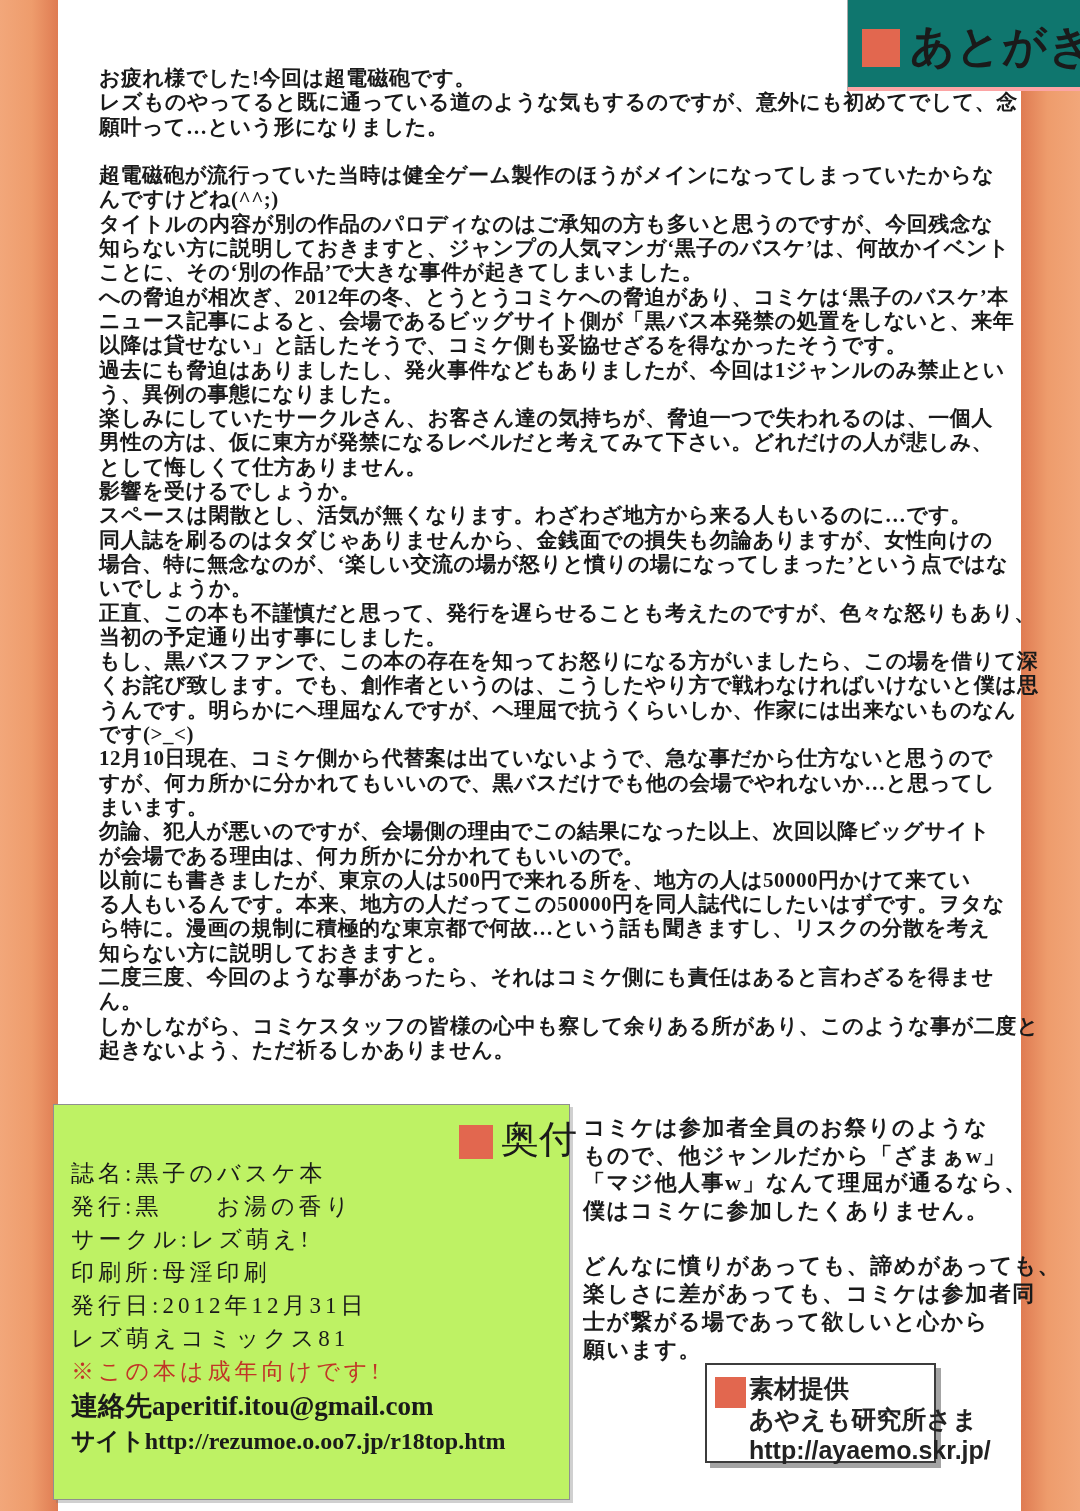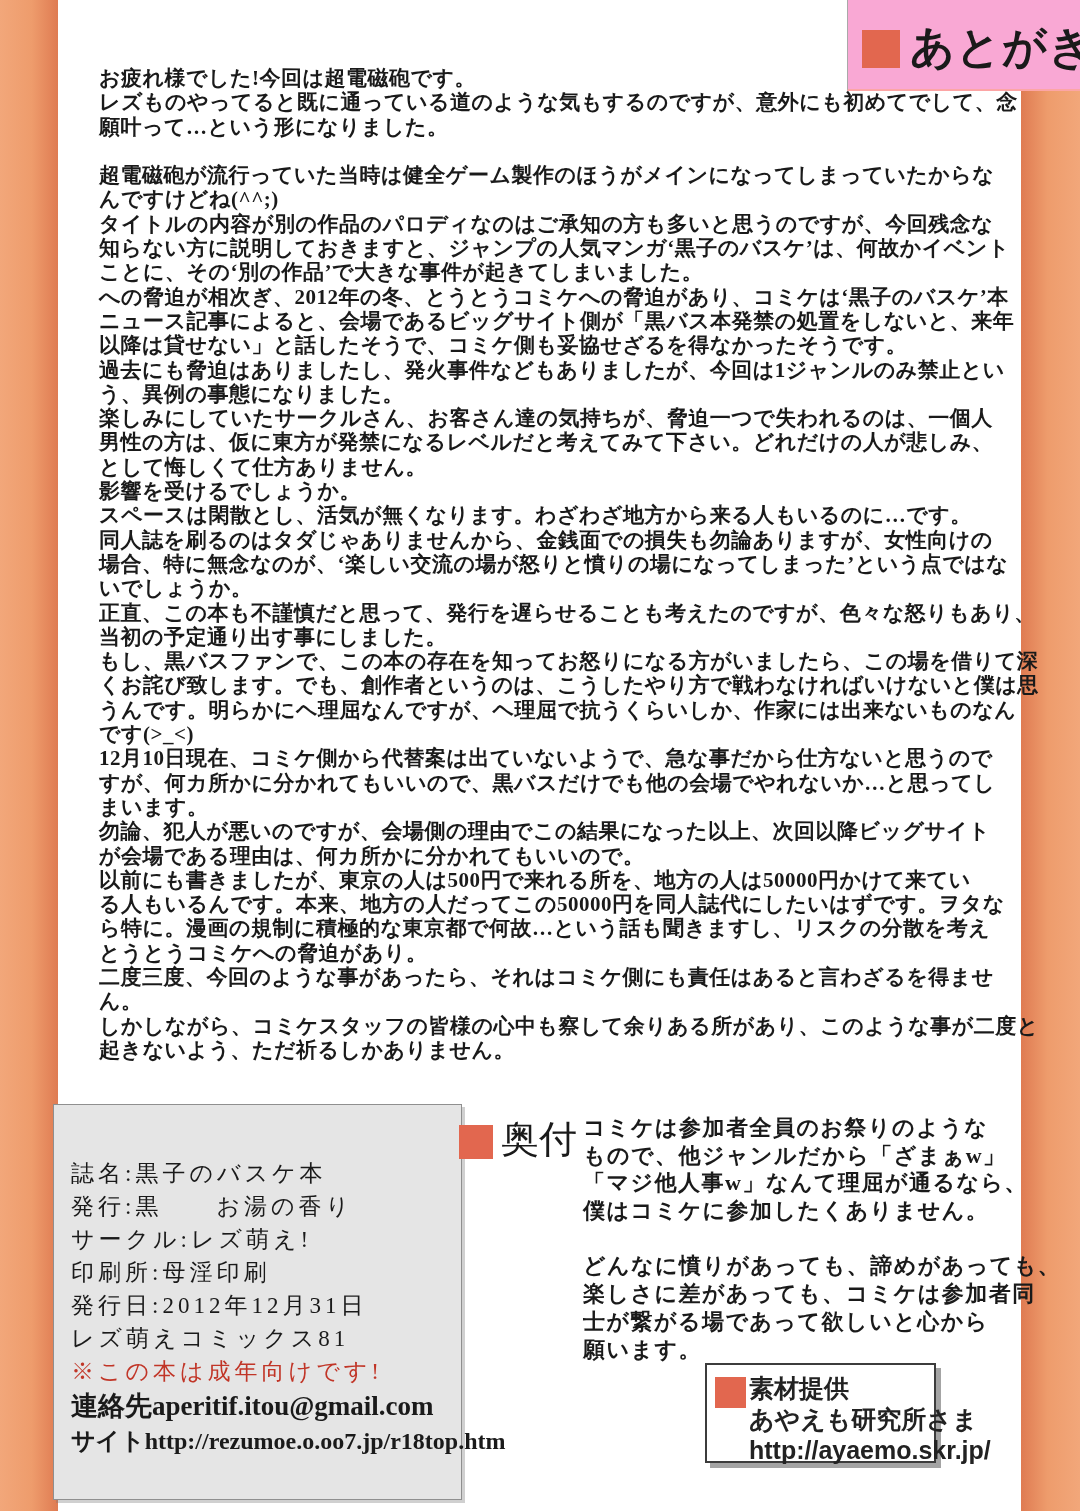--- a/index.html
+++ b/index.html
@@ -16,22 +16,22 @@
     position:absolute;left:0;top:0;width:58px;height:1511px;
     background:linear-gradient(90deg,#f2a77a 0%,#ee9c6c 55%,#df7b52 100%);
   }
   .strip-right{
     position:absolute;left:1021px;top:90px;width:59px;height:1421px;
     background:linear-gradient(90deg,#df7b52 0%,#ee9c6c 45%,#f2a77a 100%);
   }
   
   .afterword-header{
     position:absolute;left:847px;top:0;width:233px;height:91px;
-    background:#f9a8d4;
-    border-left:1px solid #a9a9a9;border-bottom:2px solid #fca5a5;
+    background:#0f766e;
+    border-left:1px solid #a9a9a9;border-bottom:4px solid #fca5a5;
     display:flex;align-items:center;box-sizing:border-box;
     padding-left:14px;z-index:3;
   }
   .accent-square{
     display:inline-block;background:#e2674f;flex:none;
   }
   .afterword-header .accent-square{width:38px;height:38px;margin-right:10px;margin-top:8px;}
   .afterword-title{
     font-size:44px;font-weight:bold;letter-spacing:1px;line-height:1;
     padding-top:6px;white-space:nowrap;
@@ -39,22 +39,22 @@
   
   .afterword-body{
     position:absolute;left:99px;top:66px;width:915px;z-index:2;
   }
   .afterword-body .line{
     height:24.3px;line-height:24.3px;font-size:21px;font-weight:bold;
     white-space:nowrap;letter-spacing:0.5px;
   }
   
   .colophon-box{
-    position:absolute;left:53px;top:1104px;width:409px;height:396px;
-    background:#e5e5e5;border:1px solid #8f8f8f;
+    position:absolute;left:53px;top:1104px;width:517px;height:396px;
+    background:#bef264;border:1px solid #8f8f8f;
     box-shadow:3px 3px 0 rgba(120,120,120,0.35);
     box-sizing:border-box;z-index:4;
   }
   .colophon-header{
     position:absolute;left:405px;top:14px;display:flex;align-items:center;
   }
   .colophon-header .accent-square{width:34px;height:34px;margin-right:8px;margin-top:6px;}
   .colophon-title{font-size:38px;line-height:1;white-space:nowrap;}
   .colophon-entries{position:absolute;left:17px;top:52px;}
   .colophon-entries .line{
@@ -135,21 +135,21 @@
       <div class="line">うんです。明らかにヘ理屈なんですが、ヘ理屈で抗うくらいしか、作家には出来ないものなん</div>
       <div class="line">です(&gt;_&lt;)</div>
       <div class="line">12月10日現在、コミケ側から代替案は出ていないようで、急な事だから仕方ないと思うので</div>
       <div class="line">すが、何カ所かに分かれてもいいので、黒バスだけでも他の会場でやれないか…と思ってし</div>
       <div class="line">まいます。</div>
       <div class="line">勿論、犯人が悪いのですが、会場側の理由でこの結果になった以上、次回以降ビッグサイト</div>
       <div class="line">が会場である理由は、何カ所かに分かれてもいいので。</div>
       <div class="line">以前にも書きましたが、東京の人は500円で来れる所を、地方の人は50000円かけて来てい</div>
       <div class="line">る人もいるんです。本来、地方の人だってこの50000円を同人誌代にしたいはずです。ヲタな</div>
       <div class="line">ら特に。漫画の規制に積極的な東京都で何故…という話も聞きますし、リスクの分散を考え</div>
-      <div class="line">とうとうコミケへの脅迫があり。</div>
+      <div class="line">知らない方に説明しておきますと。</div>
       <div class="line">二度三度、今回のような事があったら、それはコミケ側にも責任はあると言わざるを得ませ</div>
       <div class="line">ん。</div>
       <div class="line">しかしながら、コミケスタッフの皆様の心中も察して余りある所があり、このような事が二度と</div>
       <div class="line">起きないよう、ただ祈るしかありません。</div>
     </div>
 
   <div class="colophon-box">
     <div class="colophon-header">
       <span class="accent-square"></span>
       <span class="colophon-title">奥付</span>

